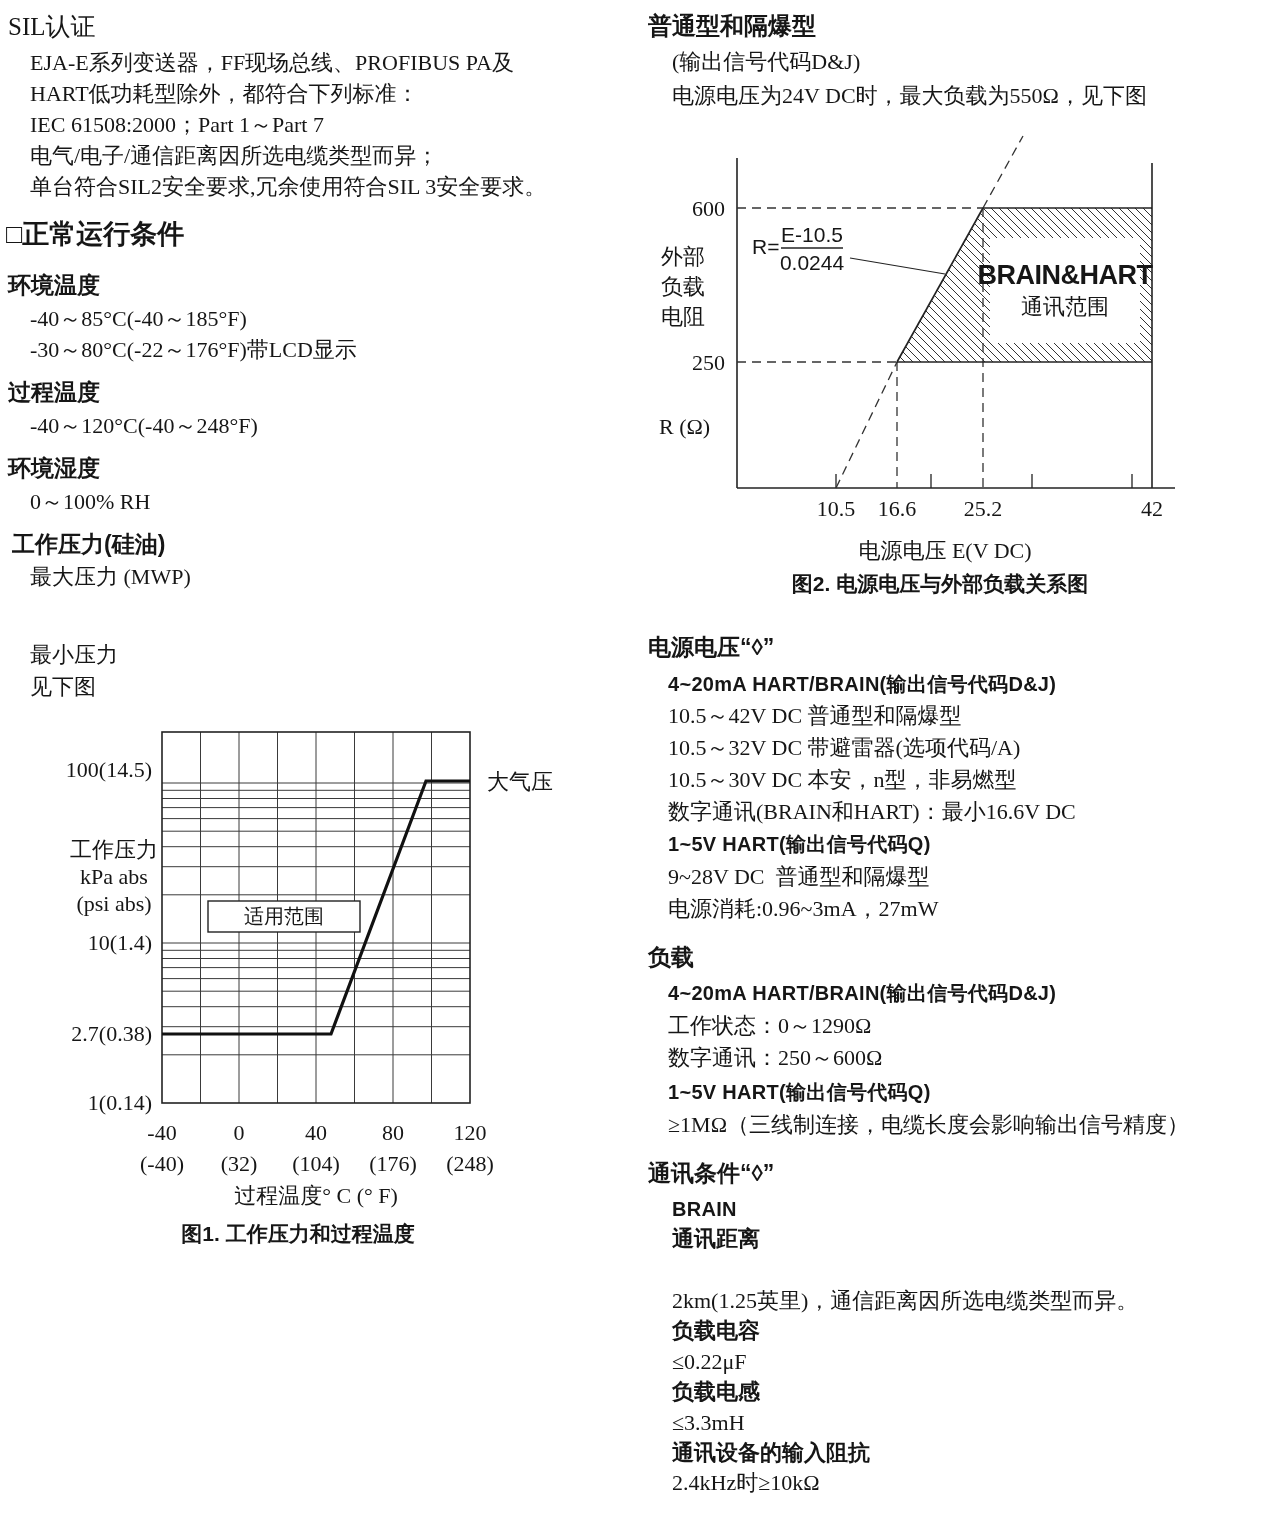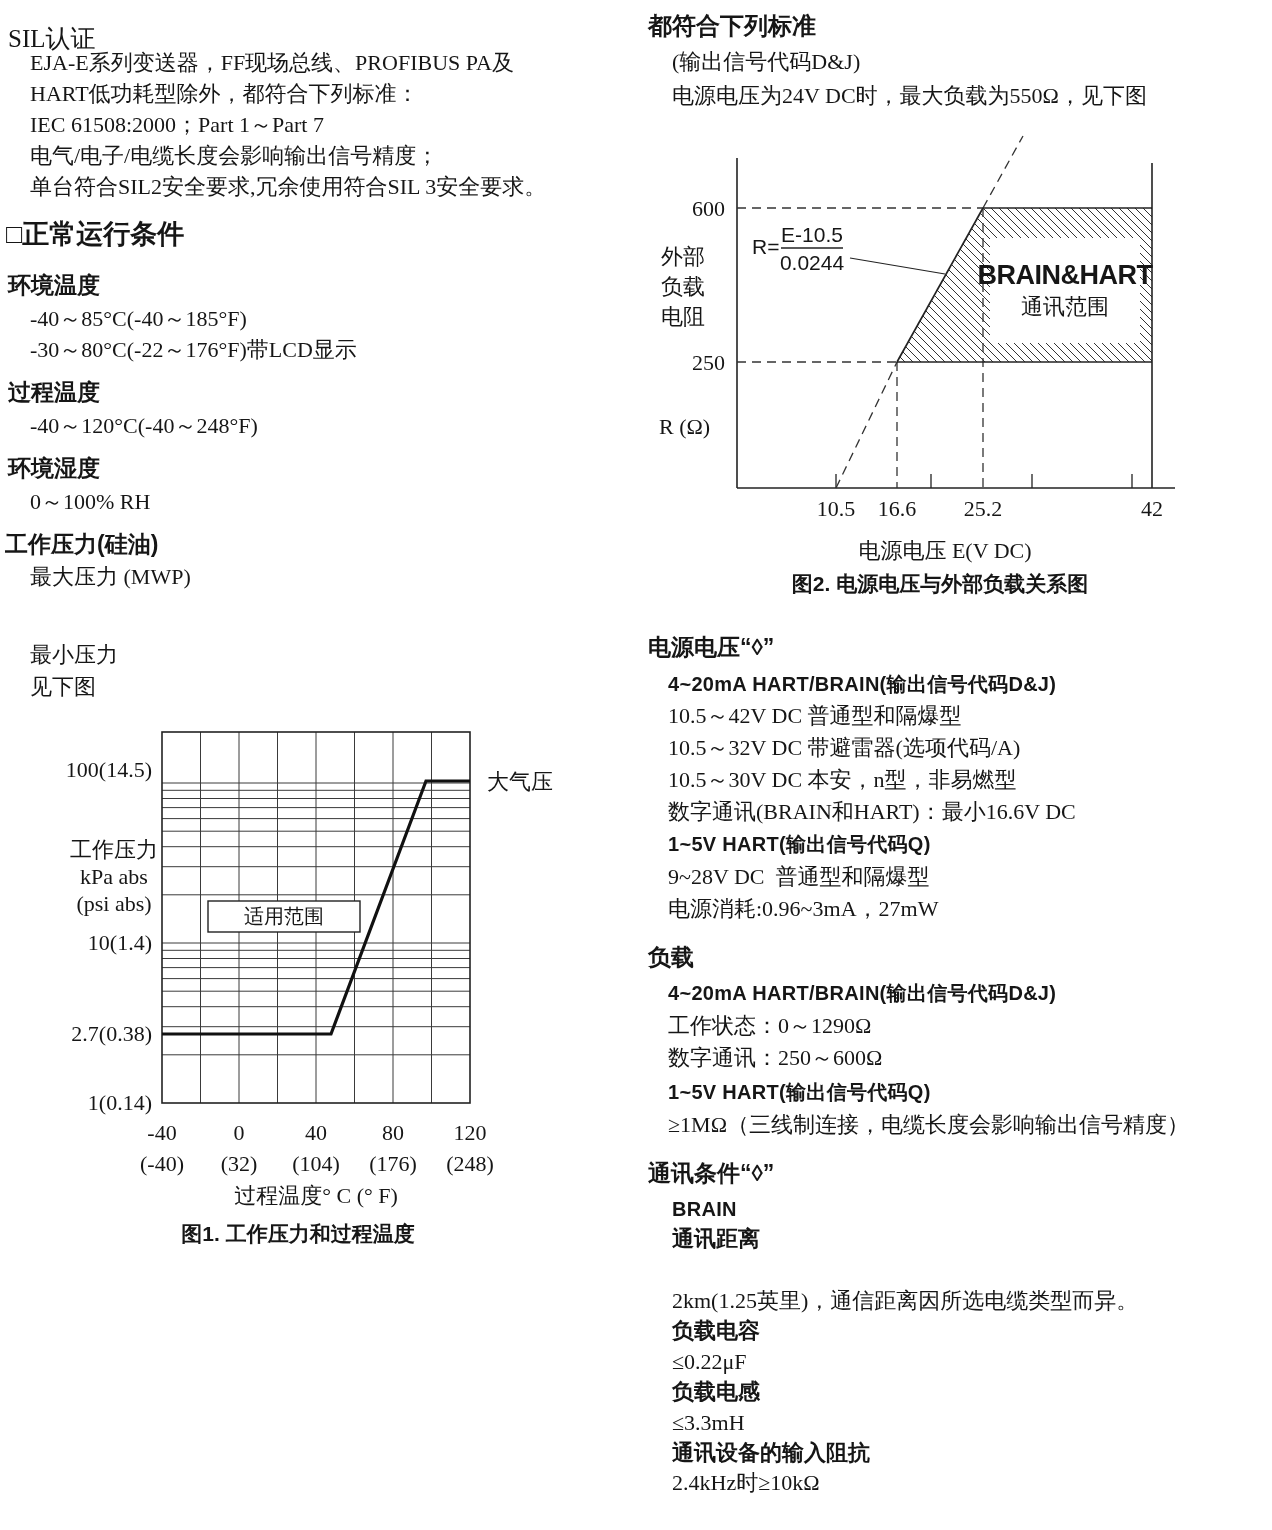--- a/index.html
+++ b/index.html
@@ -1,19 +1,19 @@
 <!DOCTYPE html>
 <html><head>
 <meta charset="utf-8">
 <style>
   html,body{margin:0;padding:0;background:#fff;}
   .page{position:relative;width:1272px;height:1530px;background:#fff;color:#161616;overflow:hidden;}
   .t{position:absolute;white-space:pre;color:#161616;}
   .serif{font:22px/1.2 "Liberation Serif", serif;}
-  .sil-title{font:25px/1.2 "Liberation Serif", serif;margin-top:12px;}
+  .sil-title{font:25px/1.2 "Liberation Serif", serif;}
   .hd-big{font:700 27px/1.2 "Liberation Sans", sans-serif;}
   .hd1{font:700 24px/1.2 "Liberation Sans", sans-serif;}
   .hd2{font:700 23px/1.2 "Liberation Sans", sans-serif;}
   .hd3{font:700 22px/1.2 "Liberation Sans", sans-serif;}
   .boldline{font:700 20px/1.2 "Liberation Sans", sans-serif;letter-spacing:.3px;}
   .spec-table{position:absolute;left:48px;top:578px;width:562px;border-top:2px solid #222;border-bottom:2px solid #222;padding:7px 0 10px 0;}
   .spec-cell1{display:inline-block;margin-left:22px;width:182px;font:22px/1.2 "Liberation Serif", serif;}
   .spec-cell2{font:22px/1.2 "Liberation Serif", serif;}
   svg text{fill:#161616;}
   .svg-serif{font:20px "Liberation Serif", serif;}
@@ -24,36 +24,36 @@
 </style>
 </head>
 <body>
 
 <div class="page">
 
   <div class="t sil-title" style="left:8px;top:12px">SIL认证</div>
   <div class="t serif" style="left:30px;top:50px">EJA-E系列变送器，FF现场总线、PROFIBUS PA及</div>
   <div class="t serif" style="left:30px;top:81px">HART低功耗型除外，都符合下列标准：</div>
   <div class="t serif" style="left:30px;top:112px">IEC 61508:2000；Part 1～Part 7</div>
-  <div class="t serif" style="left:30px;top:143px">电气/电子/电缆长度会影响输出信号精度；</div>
+  <div class="t serif" style="left:30px;top:143px">电气/电子/通信距离因所选电缆类型而异；</div>
   <div class="t serif" style="left:30px;top:174px">单台符合SIL2安全要求,冗余使用符合SIL 3安全要求。</div>
 
   <div class="t hd-big" style="left:6px;top:218px">□正常运行条件</div>
 
   <div class="t hd2" style="left:8px;top:272px">环境温度</div>
   <div class="t serif" style="left:30px;top:306px">-40～85°C(-40～185°F)</div>
   <div class="t serif" style="left:30px;top:337px">-30～80°C(-22～176°F)带LCD显示</div>
 
   <div class="t hd2" style="left:8px;top:379px">过程温度</div>
   <div class="t serif" style="left:30px;top:413px">-40～120°C(-40～248°F)</div>
 
   <div class="t hd2" style="left:8px;top:455px">环境湿度</div>
   <div class="t serif" style="left:30px;top:489px">0～100% RH</div>
 
-  <div class="t hd2" style="left:5px;top:531px">工作压力(硅油)</div>
+  <div class="t hd2" style="left:12px;top:531px">工作压力(硅油)</div>
   <div class="t serif" style="left:30px;top:564px">最大压力 (MWP)</div>
 
 
   <div class="t serif" style="left:30px;top:642px">最小压力</div>
   <div class="t serif" style="left:30px;top:674px">见下图</div>
 
   <svg style="position:absolute;left:40px;top:695px" width="600" height="560" viewBox="0 0 600 560">
 
     <g stroke="#3a3a3a" stroke-width="1">
       <line x1="160.5" y1="37" x2="160.5" y2="408"></line>
@@ -109,21 +109,21 @@
     <text class="svg-serif22" x="122" y="476" text-anchor="middle">(-40)</text>
     <text class="svg-serif22" x="199" y="476" text-anchor="middle">(32)</text>
     <text class="svg-serif22" x="276" y="476" text-anchor="middle">(104)</text>
     <text class="svg-serif22" x="353" y="476" text-anchor="middle">(176)</text>
     <text class="svg-serif22" x="430" y="476" text-anchor="middle">(248)</text>
 
     <text class="svg-serif22" x="276" y="508" text-anchor="middle">过程温度° C (° F)</text>
     <text class="svg-cap" x="258" y="546" text-anchor="middle">图1. 工作压力和过程温度</text>
   </svg>
 
-  <div class="t hd1" style="left:648px;top:12px">都符合下列标准</div>
+  <div class="t hd1" style="left:648px;top:12px">普通型和隔爆型</div>
   <div class="t serif" style="left:672px;top:49px">(输出信号代码D&amp;J)</div>
   <div class="t serif" style="left:672px;top:83px">电源电压为24V DC时，最大负载为550Ω，见下图</div>
 
   <svg style="position:absolute;left:645px;top:118px" width="627" height="500" viewBox="0 0 627 500">
     <defs>
       <pattern id="hatch" patternUnits="userSpaceOnUse" width="8" height="8">
         <path d="M-2,-2 L10,10 M-6,2 L6,14 M2,-6 L14,6" stroke="#333" stroke-width="1"></path>
       </pattern>
     </defs>
 

